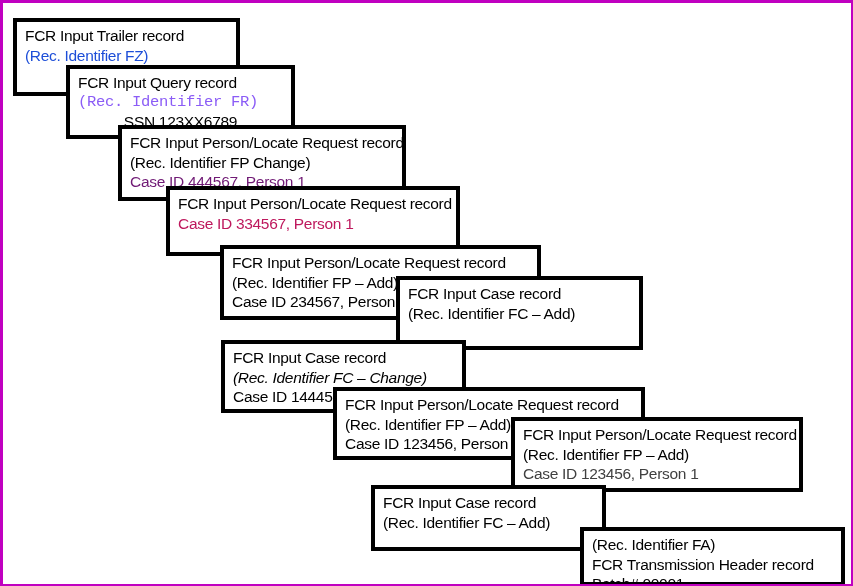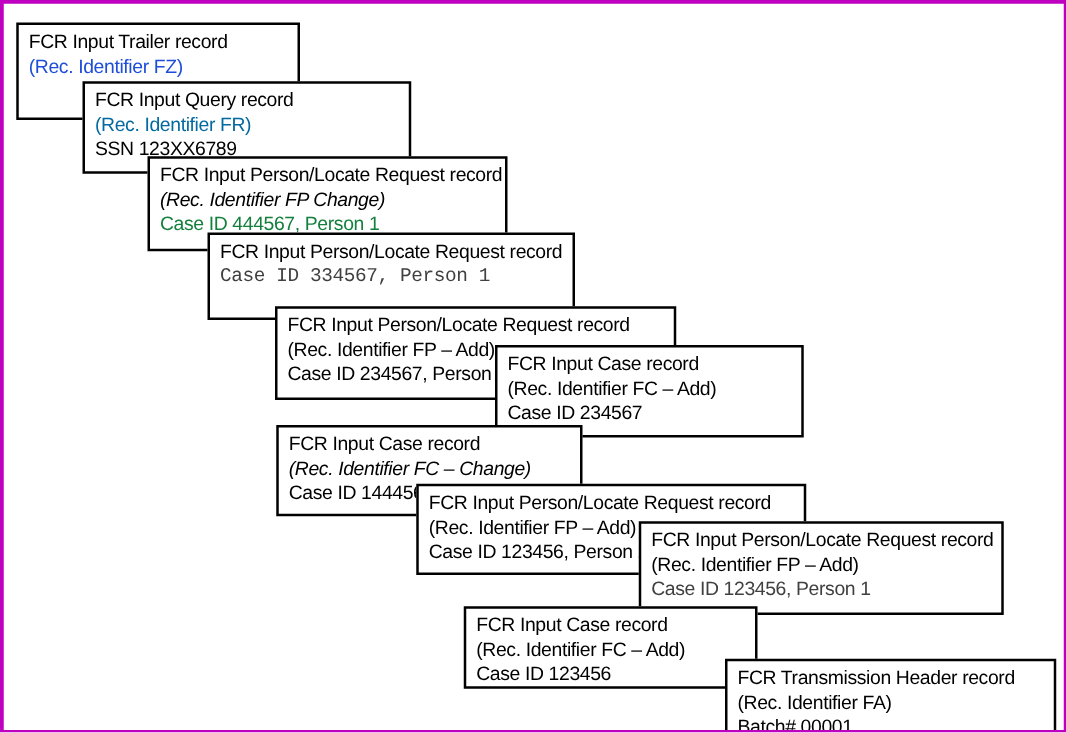--- a/index.html
+++ b/index.html
@@ -15,81 +15,79 @@
     box-sizing: border-box;
     background: #ffffff;
     border-style: solid;
     border-width: 3px 2px 2px 3px;
     overflow: hidden;
   }
   .record-box {
     position: absolute;
     box-sizing: border-box;
     background: #ffffff;
-    border: 2px solid #ef4444;
+    border: 4px solid #ef4444;
     padding: 4px 8px 0 8px;
   }
   .record-line {
     font-size: 15.5px;
     line-height: 19.5px;
     letter-spacing: -0.3px;
     color: #000000;
     white-space: nowrap;
   }
 </style>
 </head>
 <body>
 
 <div class="canvas" id="diagram-canvas" style="border-color: rgb(192, 0, 192); background: rgb(255, 255, 255);">
     <div class="record-box" style="left: 10px; top: 15px; width: 227px; height: 78px; border-color: rgb(0, 0, 0); background: rgb(255, 255, 255);">
       <div class="record-line" style="color: rgb(0, 0, 0);">FCR Input Trailer record</div>
       <div class="record-line" style="color: #1d4ed8;">(Rec. Identifier FZ)</div>
     </div>
-    <div class="record-box" style="left: 63px; top: 62px; width: 263px; height: 74px; border-color: rgb(0, 0, 0); background: rgb(255, 255, 255);">
+    <div class="record-box" style="left: 63px; top: 62px; width: 229px; height: 74px; border-color: rgb(0, 0, 0); background: rgb(255, 255, 255);">
       <div class="record-line" style="color: rgb(0, 0, 0);">FCR Input Query record</div>
-      <div class="record-line" style="color: #0369a1;">(Rec. Identifier FR)</div>
-      <div class="record-line" style="color: rgb(0, 0, 0);">SSN 123XX6789</div>
+      <div class="record-line" style="color: #8b5cf6; font-family: Liberation Mono, monospace;">(Rec. Identifier FR)</div>
+      <div class="record-line" style="color: rgb(0, 0, 0); text-align: center;">SSN 123XX6789</div>
     </div>
     <div class="record-box" style="left: 115px; top: 122px; width: 288px; height: 76px; border-color: rgb(0, 0, 0); background: rgb(255, 255, 255);">
       <div class="record-line" style="color: rgb(0, 0, 0);">FCR Input Person/Locate Request record</div>
-      <div class="record-line" style="color: rgb(0, 0, 0); font-style: italic;">(Rec. Identifier FP Change)</div>
-      <div class="record-line" style="color: #15803d;">Case ID 444567, Person 1</div>
+      <div class="record-line" style="color: rgb(0, 0, 0);">(Rec. Identifier FP Change)</div>
+      <div class="record-line" style="color: #701a75;">Case ID 444567, Person 1</div>
     </div>
     <div class="record-box" style="left: 163px; top: 183px; width: 294px; height: 70px; border-color: rgb(0, 0, 0); background: rgb(255, 255, 255);">
       <div class="record-line" style="color: rgb(0, 0, 0);">FCR Input Person/Locate Request record</div>
-      <div class="record-line" style="color: #404040; font-family: Liberation Mono, monospace;">Case ID 334567, Person 1</div>
+      <div class="record-line" style="color: #be185d;">Case ID 334567, Person 1</div>
     </div>
     <div class="record-box" style="left: 217px; top: 242px; width: 321px; height: 75px; border-color: rgb(0, 0, 0); background: rgb(255, 255, 255);">
       <div class="record-line" style="color: rgb(0, 0, 0);">FCR Input Person/Locate Request record</div>
       <div class="record-line" style="color: rgb(0, 0, 0);">(Rec. Identifier FP – Add)</div>
       <div class="record-line" style="color: rgb(0, 0, 0);">Case ID 234567, Person 1</div>
     </div>
     <div class="record-box" style="left: 393px; top: 273px; width: 247px; height: 74px; border-color: rgb(0, 0, 0); background: rgb(255, 255, 255);">
       <div class="record-line" style="color: rgb(0, 0, 0);">FCR Input Case record</div>
       <div class="record-line" style="color: rgb(0, 0, 0);">(Rec. Identifier FC – Add)</div>
-      <div class="record-line" style="color: rgb(0, 0, 0);">Case ID 234567</div>
     </div>
     <div class="record-box" style="left: 218px; top: 337px; width: 245px; height: 73px; border-color: rgb(0, 0, 0); background: rgb(255, 255, 255);">
       <div class="record-line" style="color: rgb(0, 0, 0);">FCR Input Case record</div>
       <div class="record-line" style="color: rgb(0, 0, 0); font-style: italic;">(Rec. Identifier FC – Change)</div>
       <div class="record-line" style="color: rgb(0, 0, 0);">Case ID 144456</div>
     </div>
     <div class="record-box" style="left: 330px; top: 384px; width: 312px; height: 73px; border-color: rgb(0, 0, 0); background: rgb(255, 255, 255);">
       <div class="record-line" style="color: rgb(0, 0, 0);">FCR Input Person/Locate Request record</div>
       <div class="record-line" style="color: rgb(0, 0, 0);">(Rec. Identifier FP – Add)</div>
       <div class="record-line" style="color: rgb(0, 0, 0);">Case ID 123456, Person 2</div>
     </div>
     <div class="record-box" style="left: 508px; top: 414px; width: 292px; height: 75px; border-color: rgb(0, 0, 0); background: rgb(255, 255, 255);">
       <div class="record-line" style="color: rgb(0, 0, 0);">FCR Input Person/Locate Request record</div>
       <div class="record-line" style="color: rgb(0, 0, 0);">(Rec. Identifier FP – Add)</div>
       <div class="record-line" style="color: #404040;">Case ID 123456, Person 1</div>
     </div>
     <div class="record-box" style="left: 368px; top: 482px; width: 235px; height: 66px; border-color: rgb(0, 0, 0); background: rgb(255, 255, 255);">
       <div class="record-line" style="color: rgb(0, 0, 0);">FCR Input Case record</div>
       <div class="record-line" style="color: rgb(0, 0, 0);">(Rec. Identifier FC – Add)</div>
-      <div class="record-line" style="color: rgb(0, 0, 0);">Case ID 123456</div>
     </div>
     <div class="record-box" style="left: 577px; top: 524px; width: 265px; height: 59px; border-color: rgb(0, 0, 0); background: rgb(255, 255, 255);">
+      <div class="record-line" style="color: rgb(0, 0, 0);">(Rec. Identifier FA)</div>
       <div class="record-line" style="color: rgb(0, 0, 0);">FCR Transmission Header record</div>
-      <div class="record-line" style="color: rgb(0, 0, 0);">(Rec. Identifier FA)</div>
       <div class="record-line" style="color: rgb(0, 0, 0);">Batch# 00001</div>
     </div>
   </div>
 
 </body></html>

